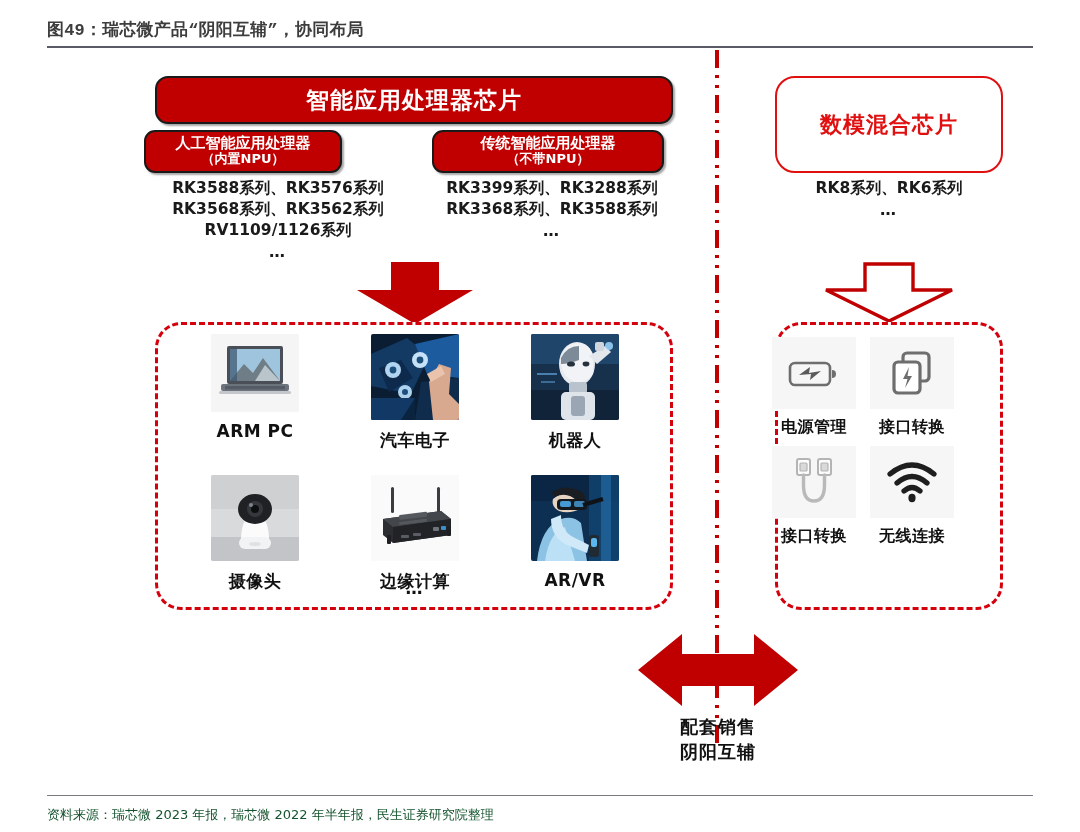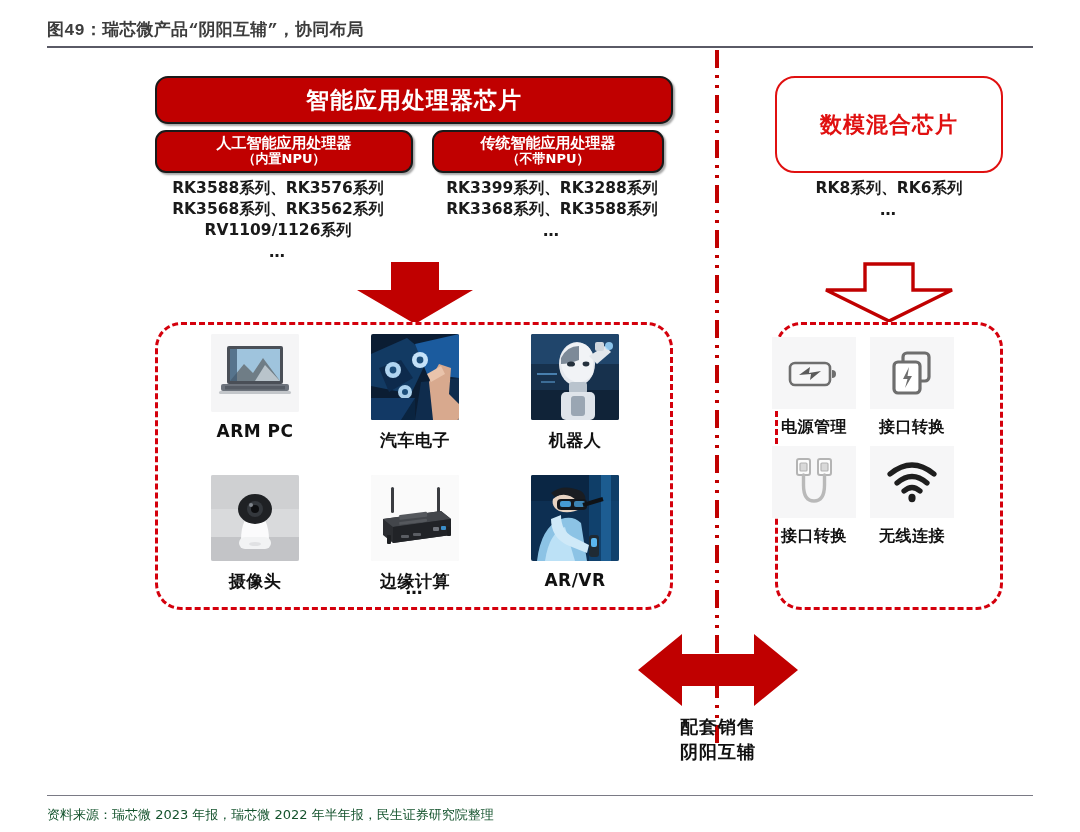--- a/index.html
+++ b/index.html
@@ -71,21 +71,21 @@
     top: 130px;
     height: 43px;
     background: #c00000;
     border: 2px solid #1a1a1a;
     border-radius: 11px;
     box-sizing: border-box;
     display: flex; flex-direction: column;
     align-items: center; justify-content: center;
     box-shadow: 2px 2px 2px rgba(0,0,0,0.35);
   }
-  .box-sub.left  { left: 155px; width: 258px; justify-content: center; }
+  .box-sub.left  { left: 144px; width: 198px; justify-content: center; }
   .box-sub.right { left: 432px; width: 232px; }
   .box-sub-line1 {
     color: #ffffff; font-size: 15px; font-weight: bold; line-height: 1.05;
   }
   .box-sub-line2 {
     color: #ffffff; font-size: 13px; font-weight: bold; line-height: 1.15;
   }
 
   .chip-list {
     position: absolute;

